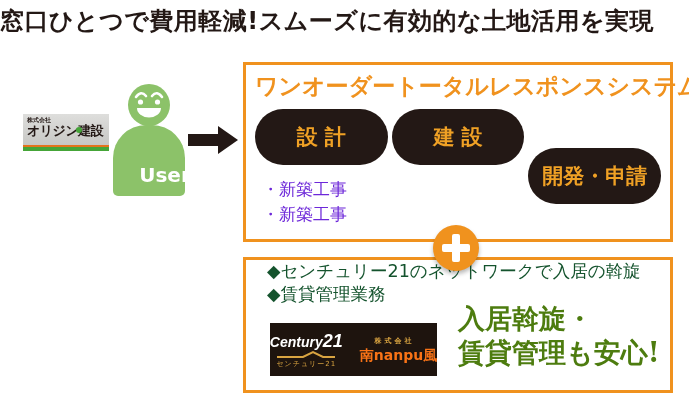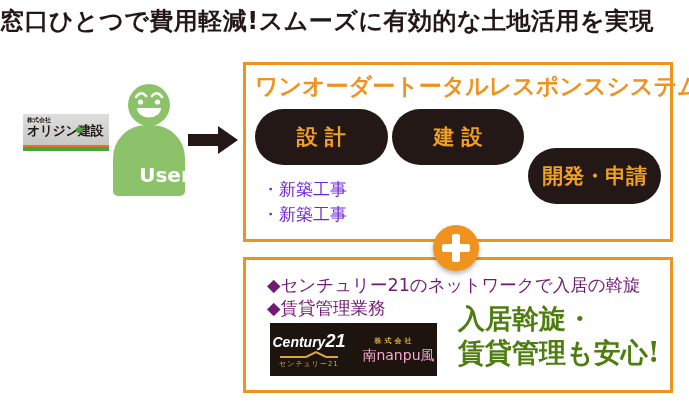--- a/index.html
+++ b/index.html
@@ -57,33 +57,33 @@
     position:absolute;left:433px;top:225px;width:46px;height:46px;border-radius:50%;
     background:#f0921e;box-shadow:0 3px 4px rgba(0,0,0,0.28);z-index:5;
   }
   .plus-circle .bar-h{position:absolute;left:9px;top:19px;width:28px;height:8px;background:#ffffff;border-radius:2px;}
   .plus-circle .bar-v{position:absolute;left:19px;top:9px;width:8px;height:28px;background:#ffffff;border-radius:2px;}
   
   .rental-box{
     position:absolute;left:243px;top:257px;width:430px;height:136px;box-sizing:border-box;
     border:3px solid #f0921e;background:#ffffff;
   }
-  .rental-bullets{position:absolute;top:14px;left:21px;font-size:17.5px;line-height:23px;color:#701a75;white-space:nowrap;}
+  .rental-bullets{position:absolute;top:0;left:21px;font-size:17.5px;line-height:23px;color:#14532d;white-space:nowrap;}
   .c21-box{
     position:absolute;left:24px;top:63px;width:167px;height:53px;background:#1e140e;
     display:flex;align-items:center;justify-content:center;gap:9px;box-sizing:border-box;padding:0 4px;
   }
   .c21-left{text-align:center;line-height:1;}
   .c21-brand{font-family:Liberation Sans, sans-serif;font-style:italic;font-weight:700;font-size:14px;color:#ffffff;white-space:nowrap;}
   .c21-num{font-size:18px;font-style:italic;font-weight:800;color:#ffffff;}
   .c21-roof{display:block;margin:0 auto;}
   .c21-kana{font-size:7px;color:#d9a441;letter-spacing:1px;margin-top:2px;white-space:nowrap;}
   .nanpu{text-align:center;line-height:1;}
   .nanpu-prefix{font-size:7px;color:#d9a441;letter-spacing:3px;font-weight:700;}
-  .nanpu-name{font-size:14px;color:#f9a8d4;font-weight:400;margin-top:3px;white-space:nowrap;margin-left:8px;}
+  .nanpu-name{font-size:14px;color:#f97316;font-weight:700;margin-top:3px;white-space:nowrap;margin-left:8px;}
   .rental-headline{
     position:absolute;left:212px;top:42px;
     font-family:"DejaVu Serif",serif;font-weight:800;font-size:27px;line-height:34px;
     color:#4d7c0f;white-space:nowrap;
   }
 </style>
 </head>
 <body>
 
 <div class="page-title">窓口ひとつで費用軽減!スムーズに有効的な土地活用を実現</div>

